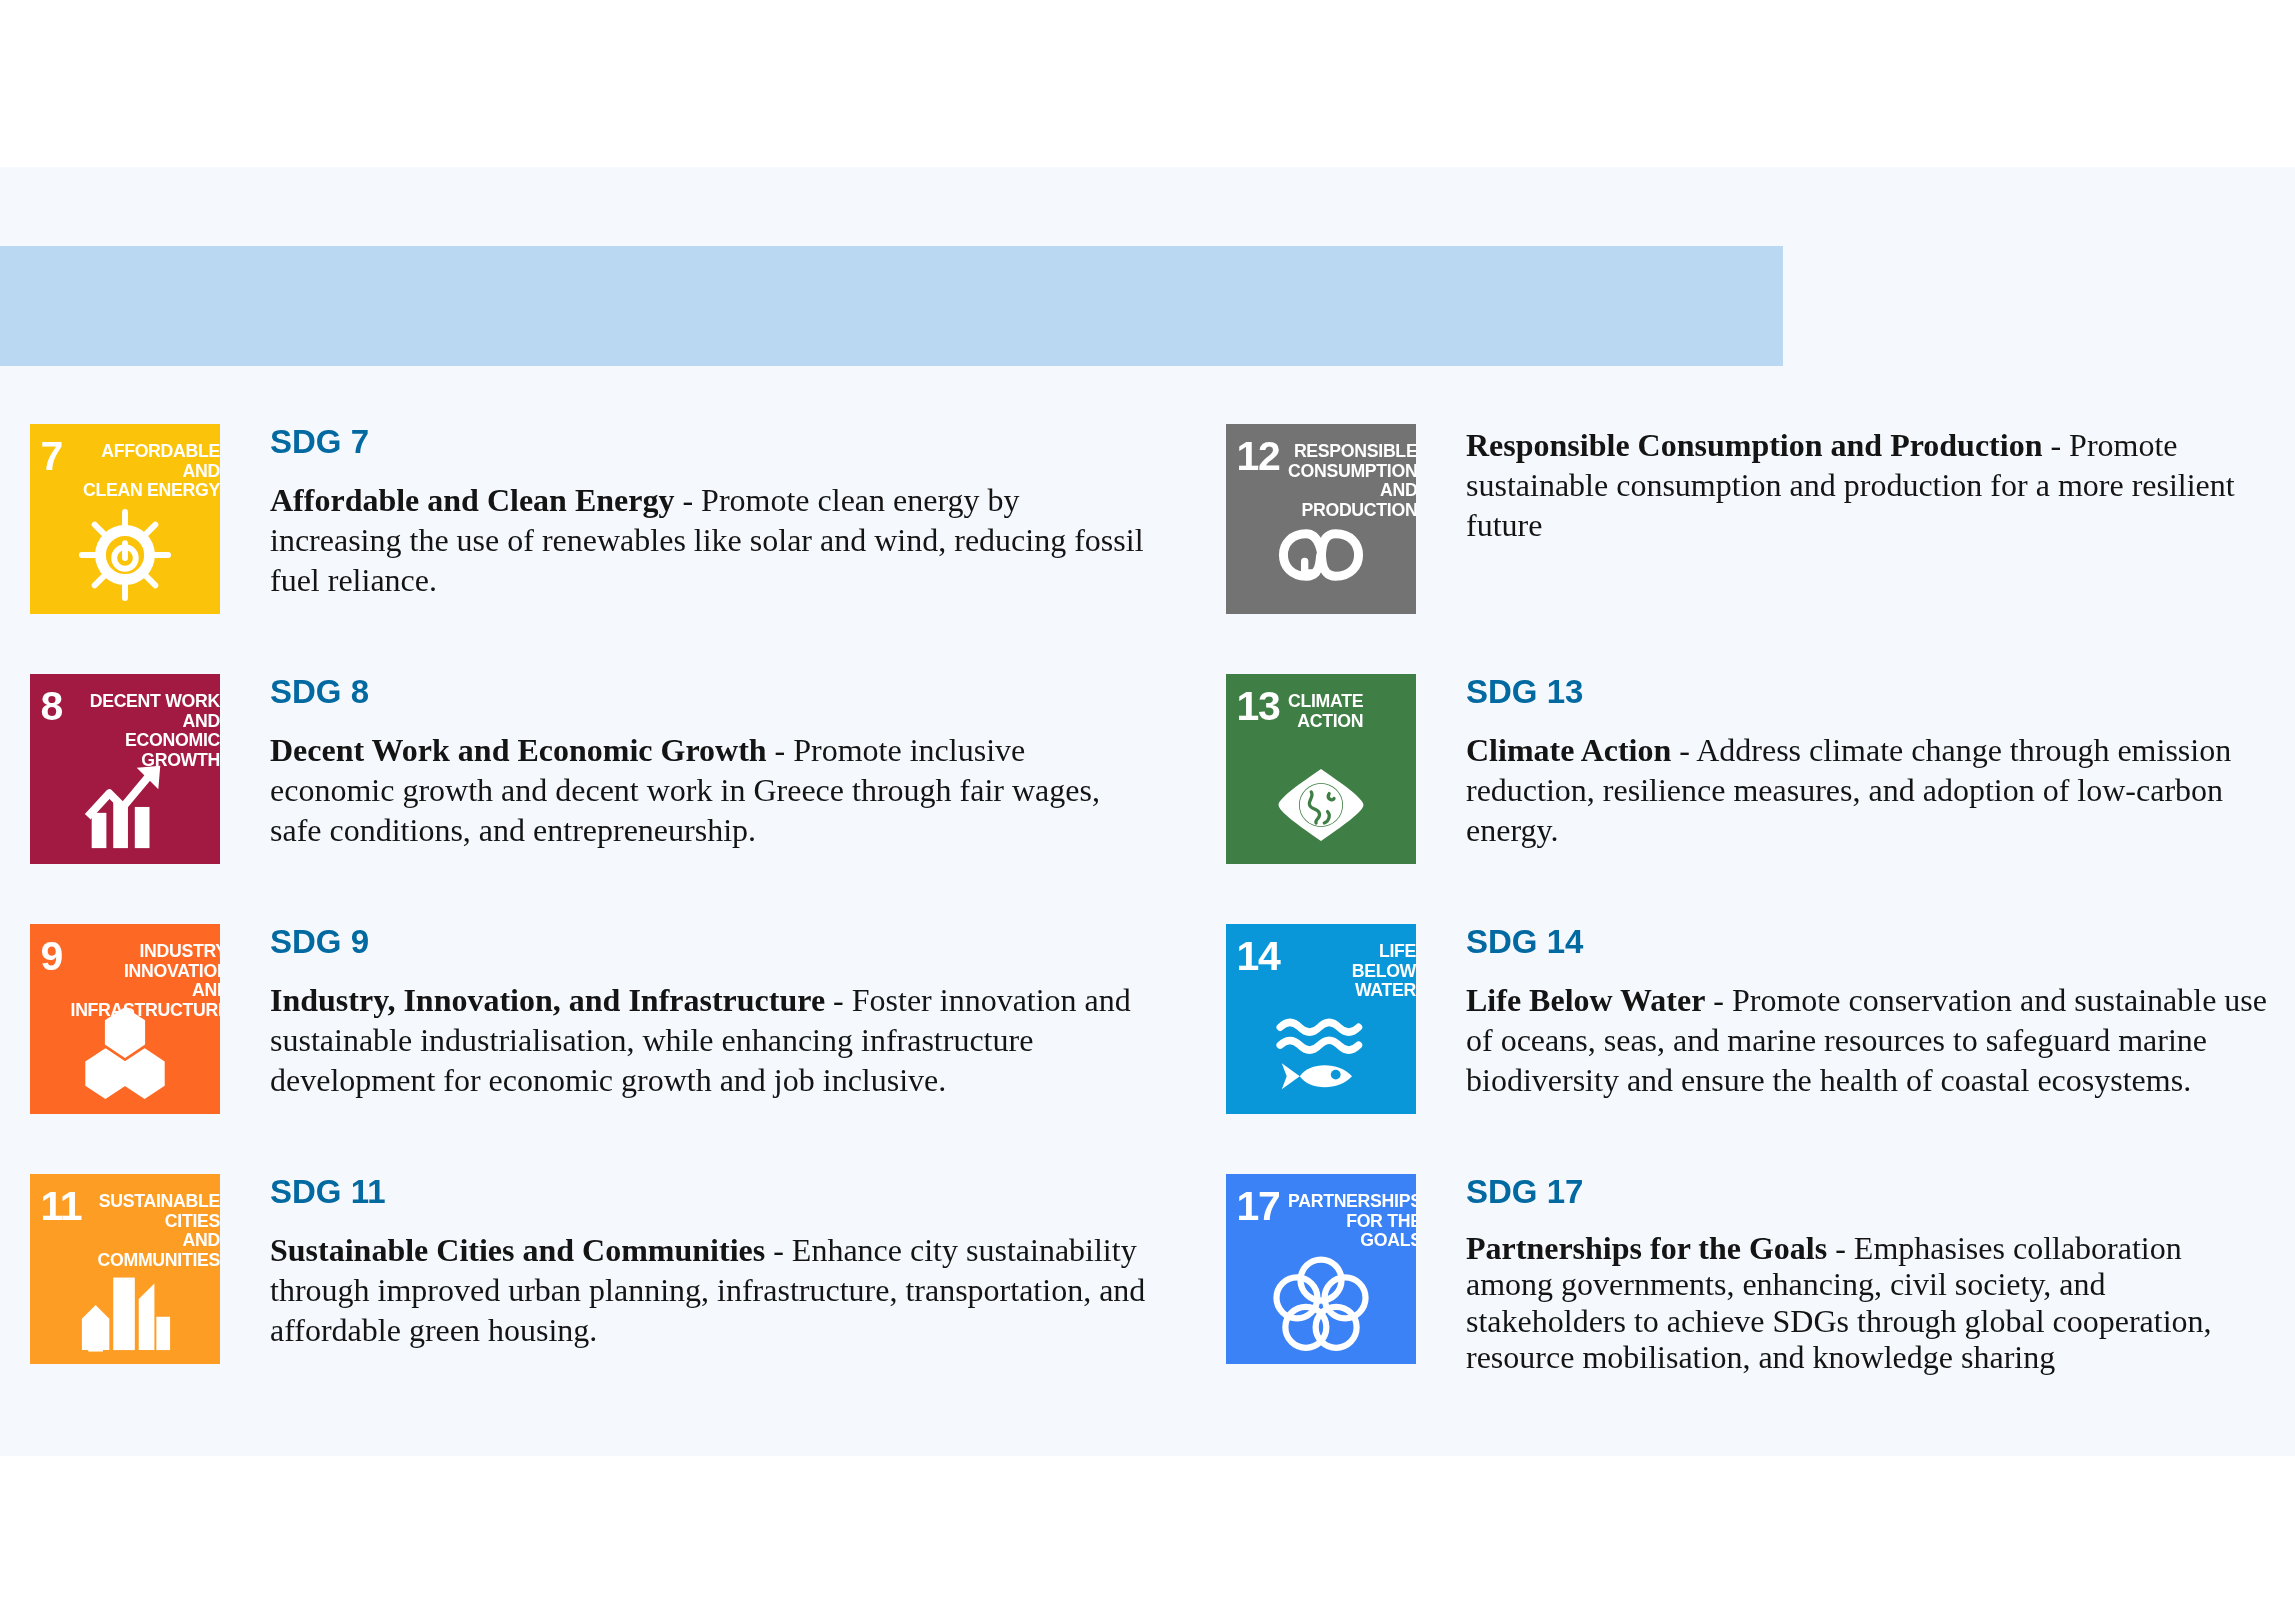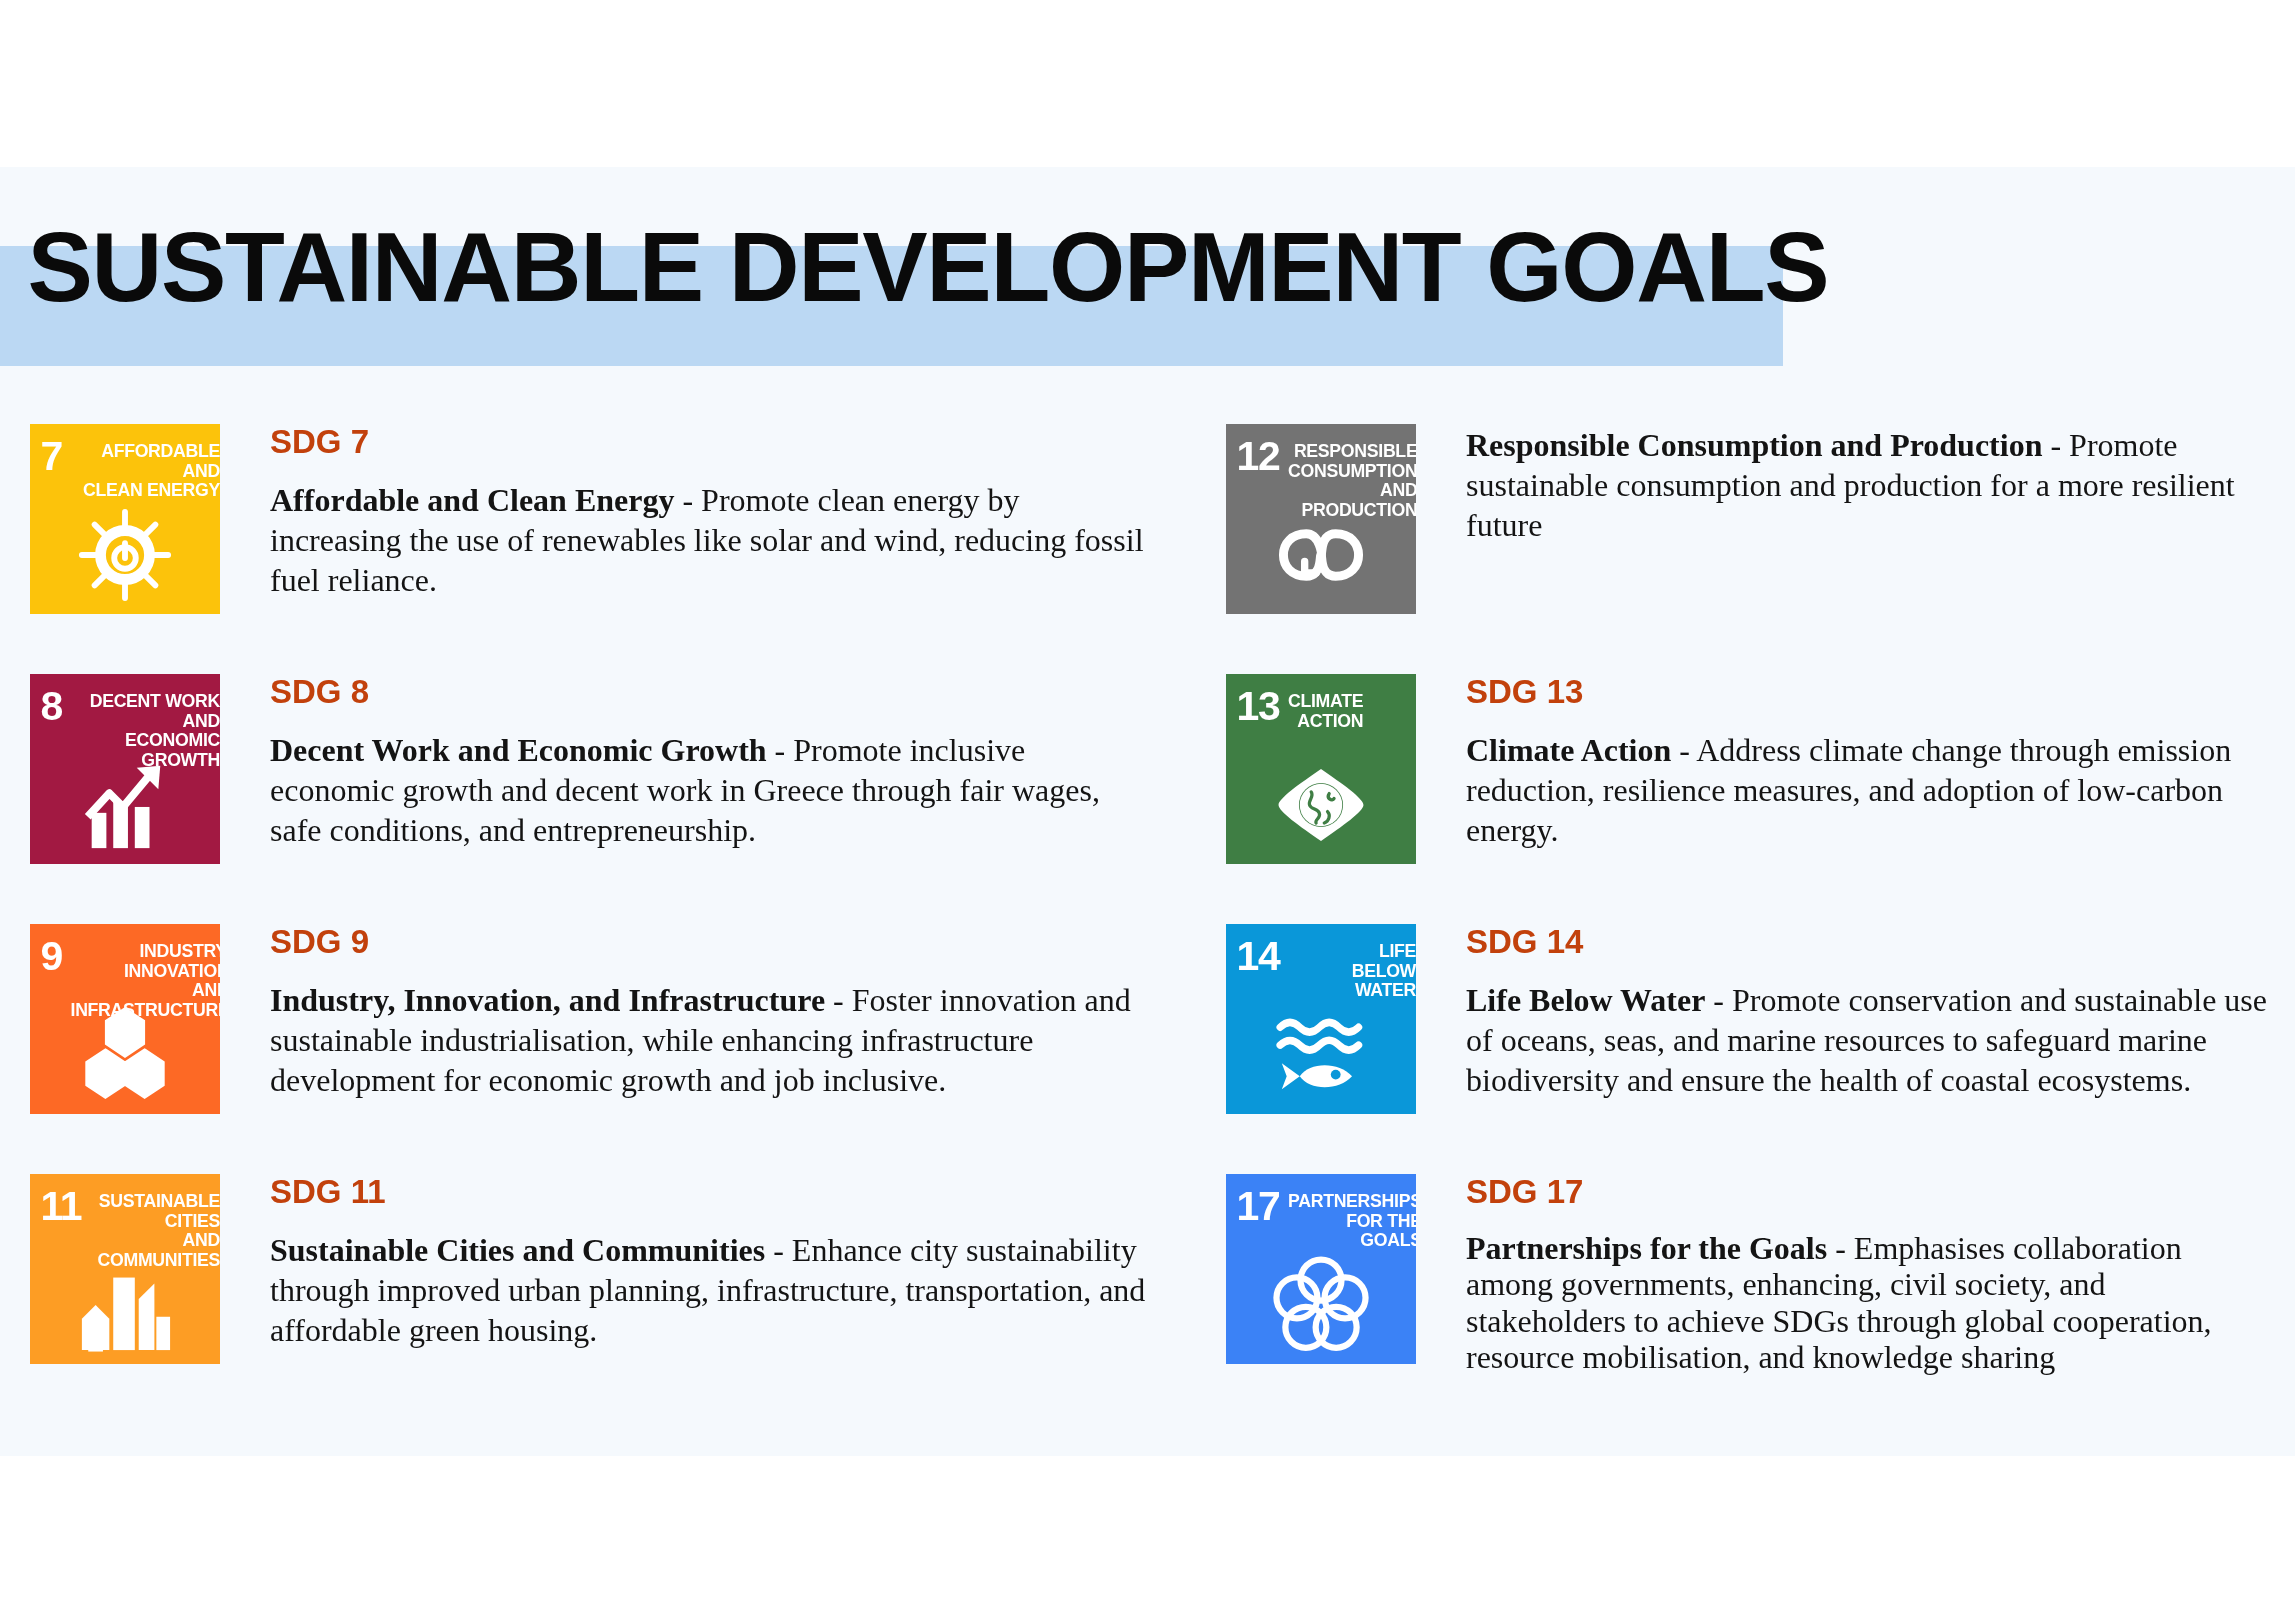--- a/index.html
+++ b/index.html
@@ -54,21 +54,21 @@
     overflow: hidden;
   }
   .goal-text {
     flex: 1 1 auto;
     padding-left: 50px;
     padding-top: 1.3px;
   }
   .goal-id {
     font-size: 33px;
     font-weight: 700;
-    color: #c2410c;
+    color: #0369a1;
     line-height: 1.0;
     margin-bottom: 22px;
   }
   .goal-desc {
     font-size: 32px;
     line-height: 1.25;
     color: #141414;
     font-family: Liberation Serif, serif;
   }
   .goal-desc .goal-name { font-weight: 700; }
@@ -113,21 +113,20 @@
   
   .goal-row + .goal-row { margin-top: 60px; }
   #col-right .goal-row + .goal-row { }
 </style>
 </head>
 <body>
 
 <div id="slide">
 
   <div id="title-band"></div>
-  <h1 id="page-title">SUSTAINABLE DEVELOPMENT GOALS</h1>
 
   <div class="column" id="col-left">
       <div class="goal-row">
         <div class="goal-icon" style="background: rgb(252, 195, 11);">
           <div class="icon-head">
             <div class="icon-num">7</div>
             <div class="icon-label">AFFORDABLE AND
 CLEAN ENERGY</div>
           </div>
           <div class="icon-art">

